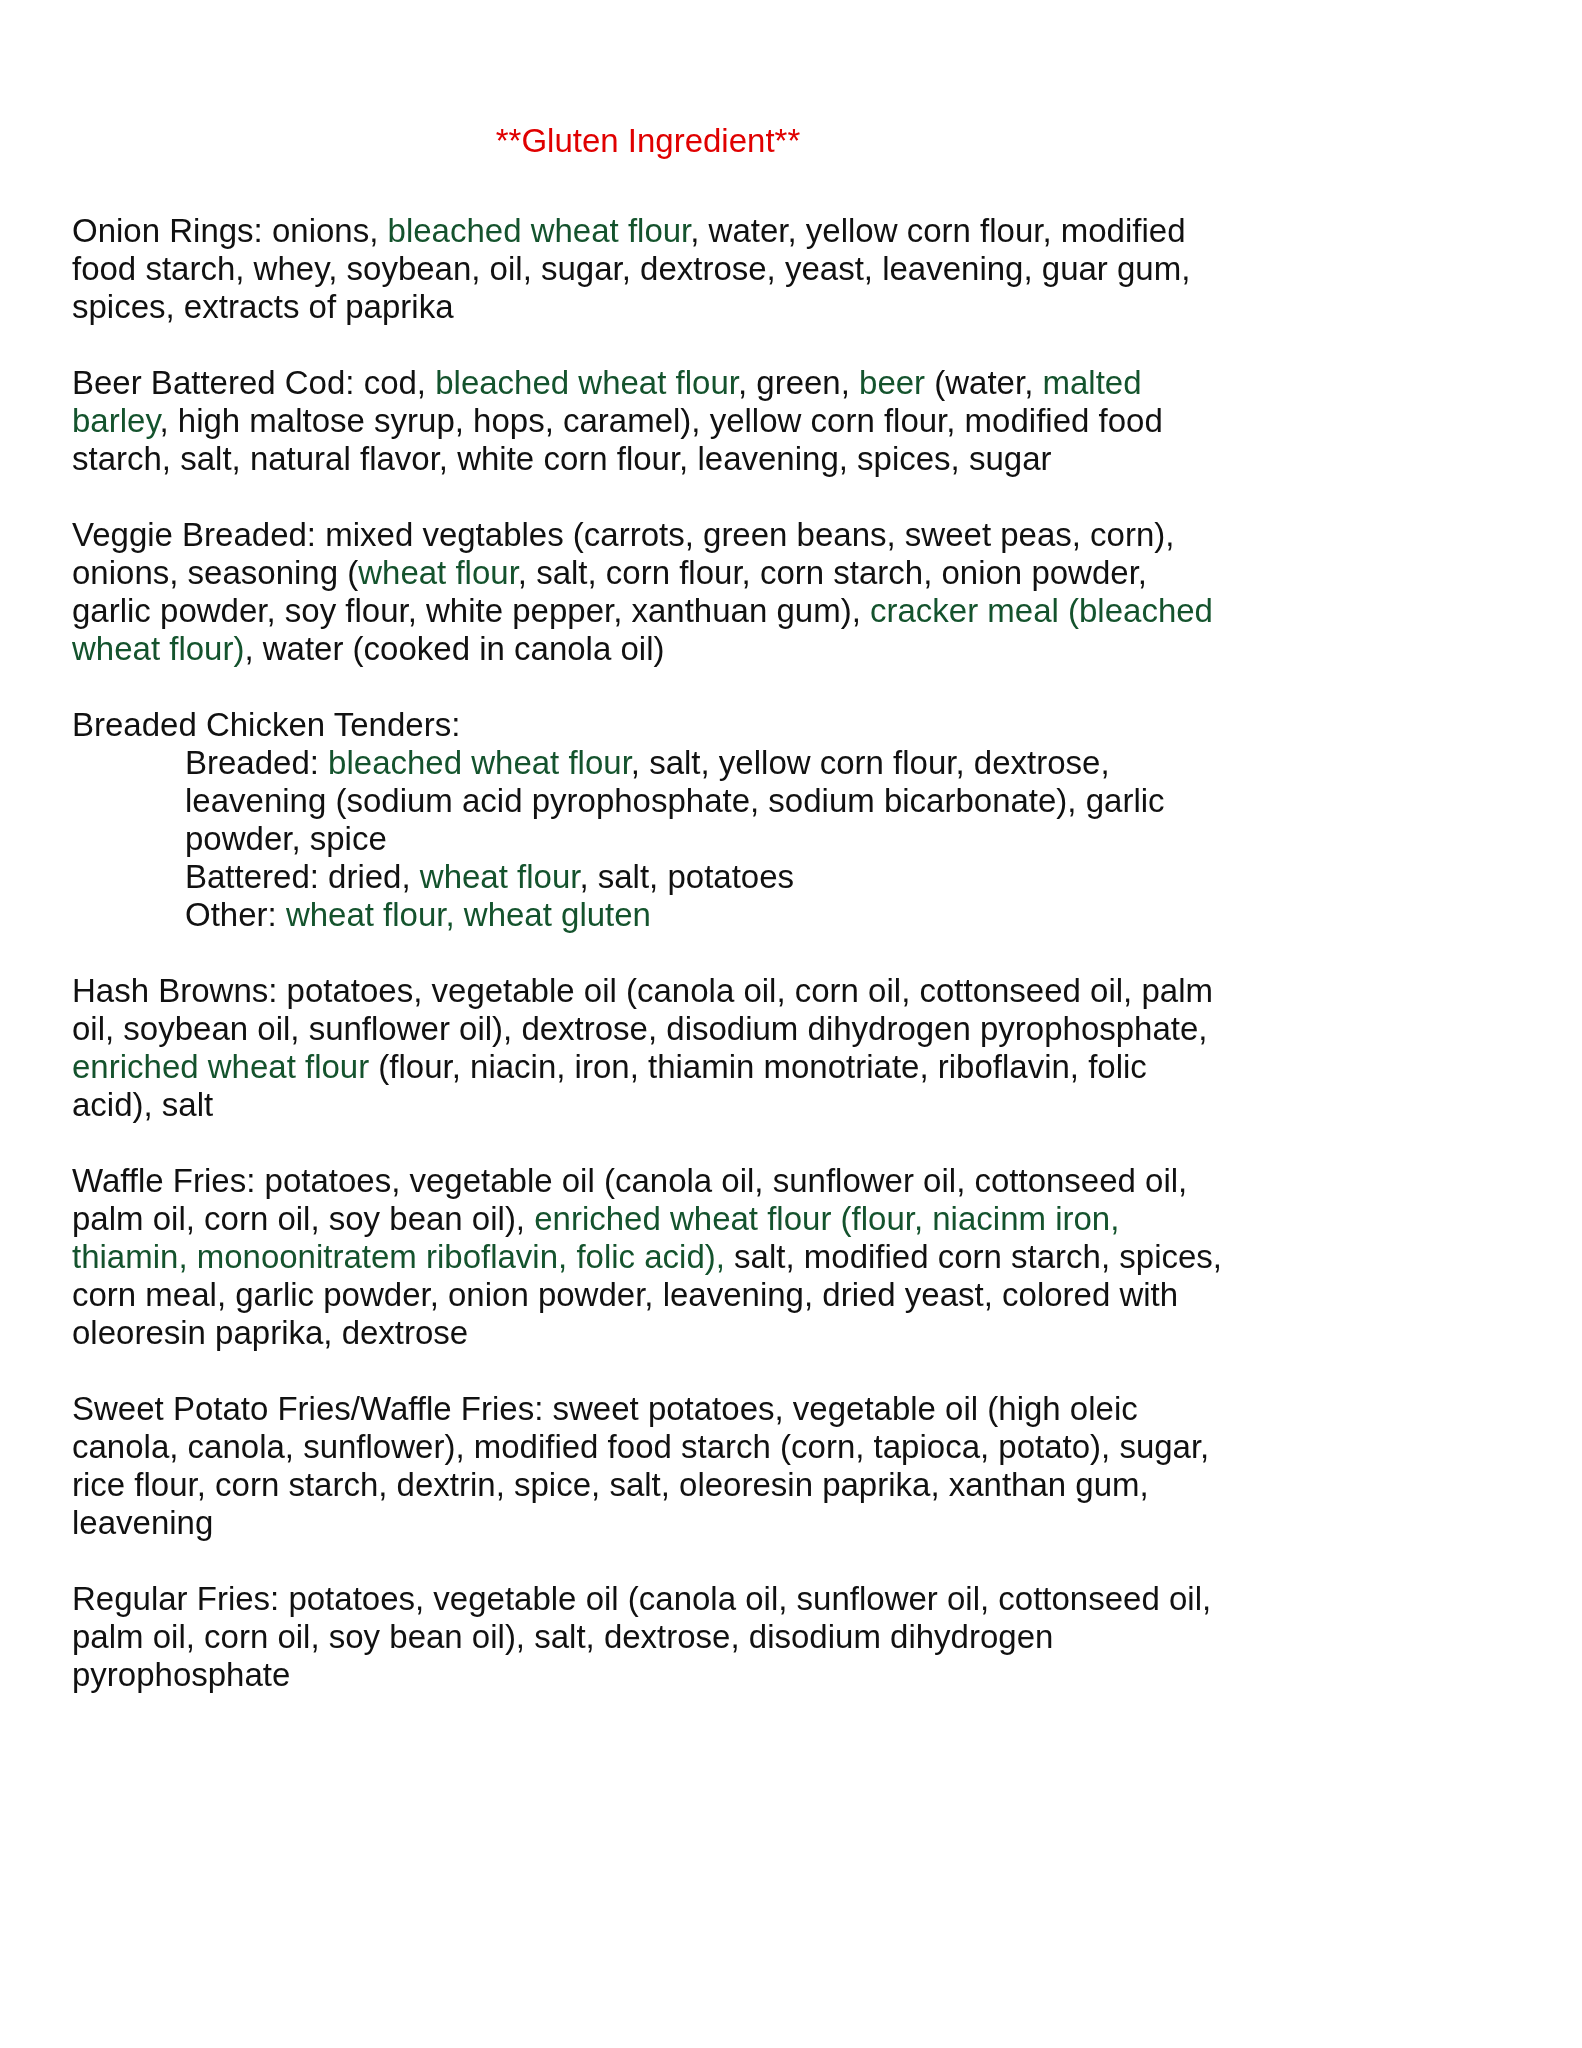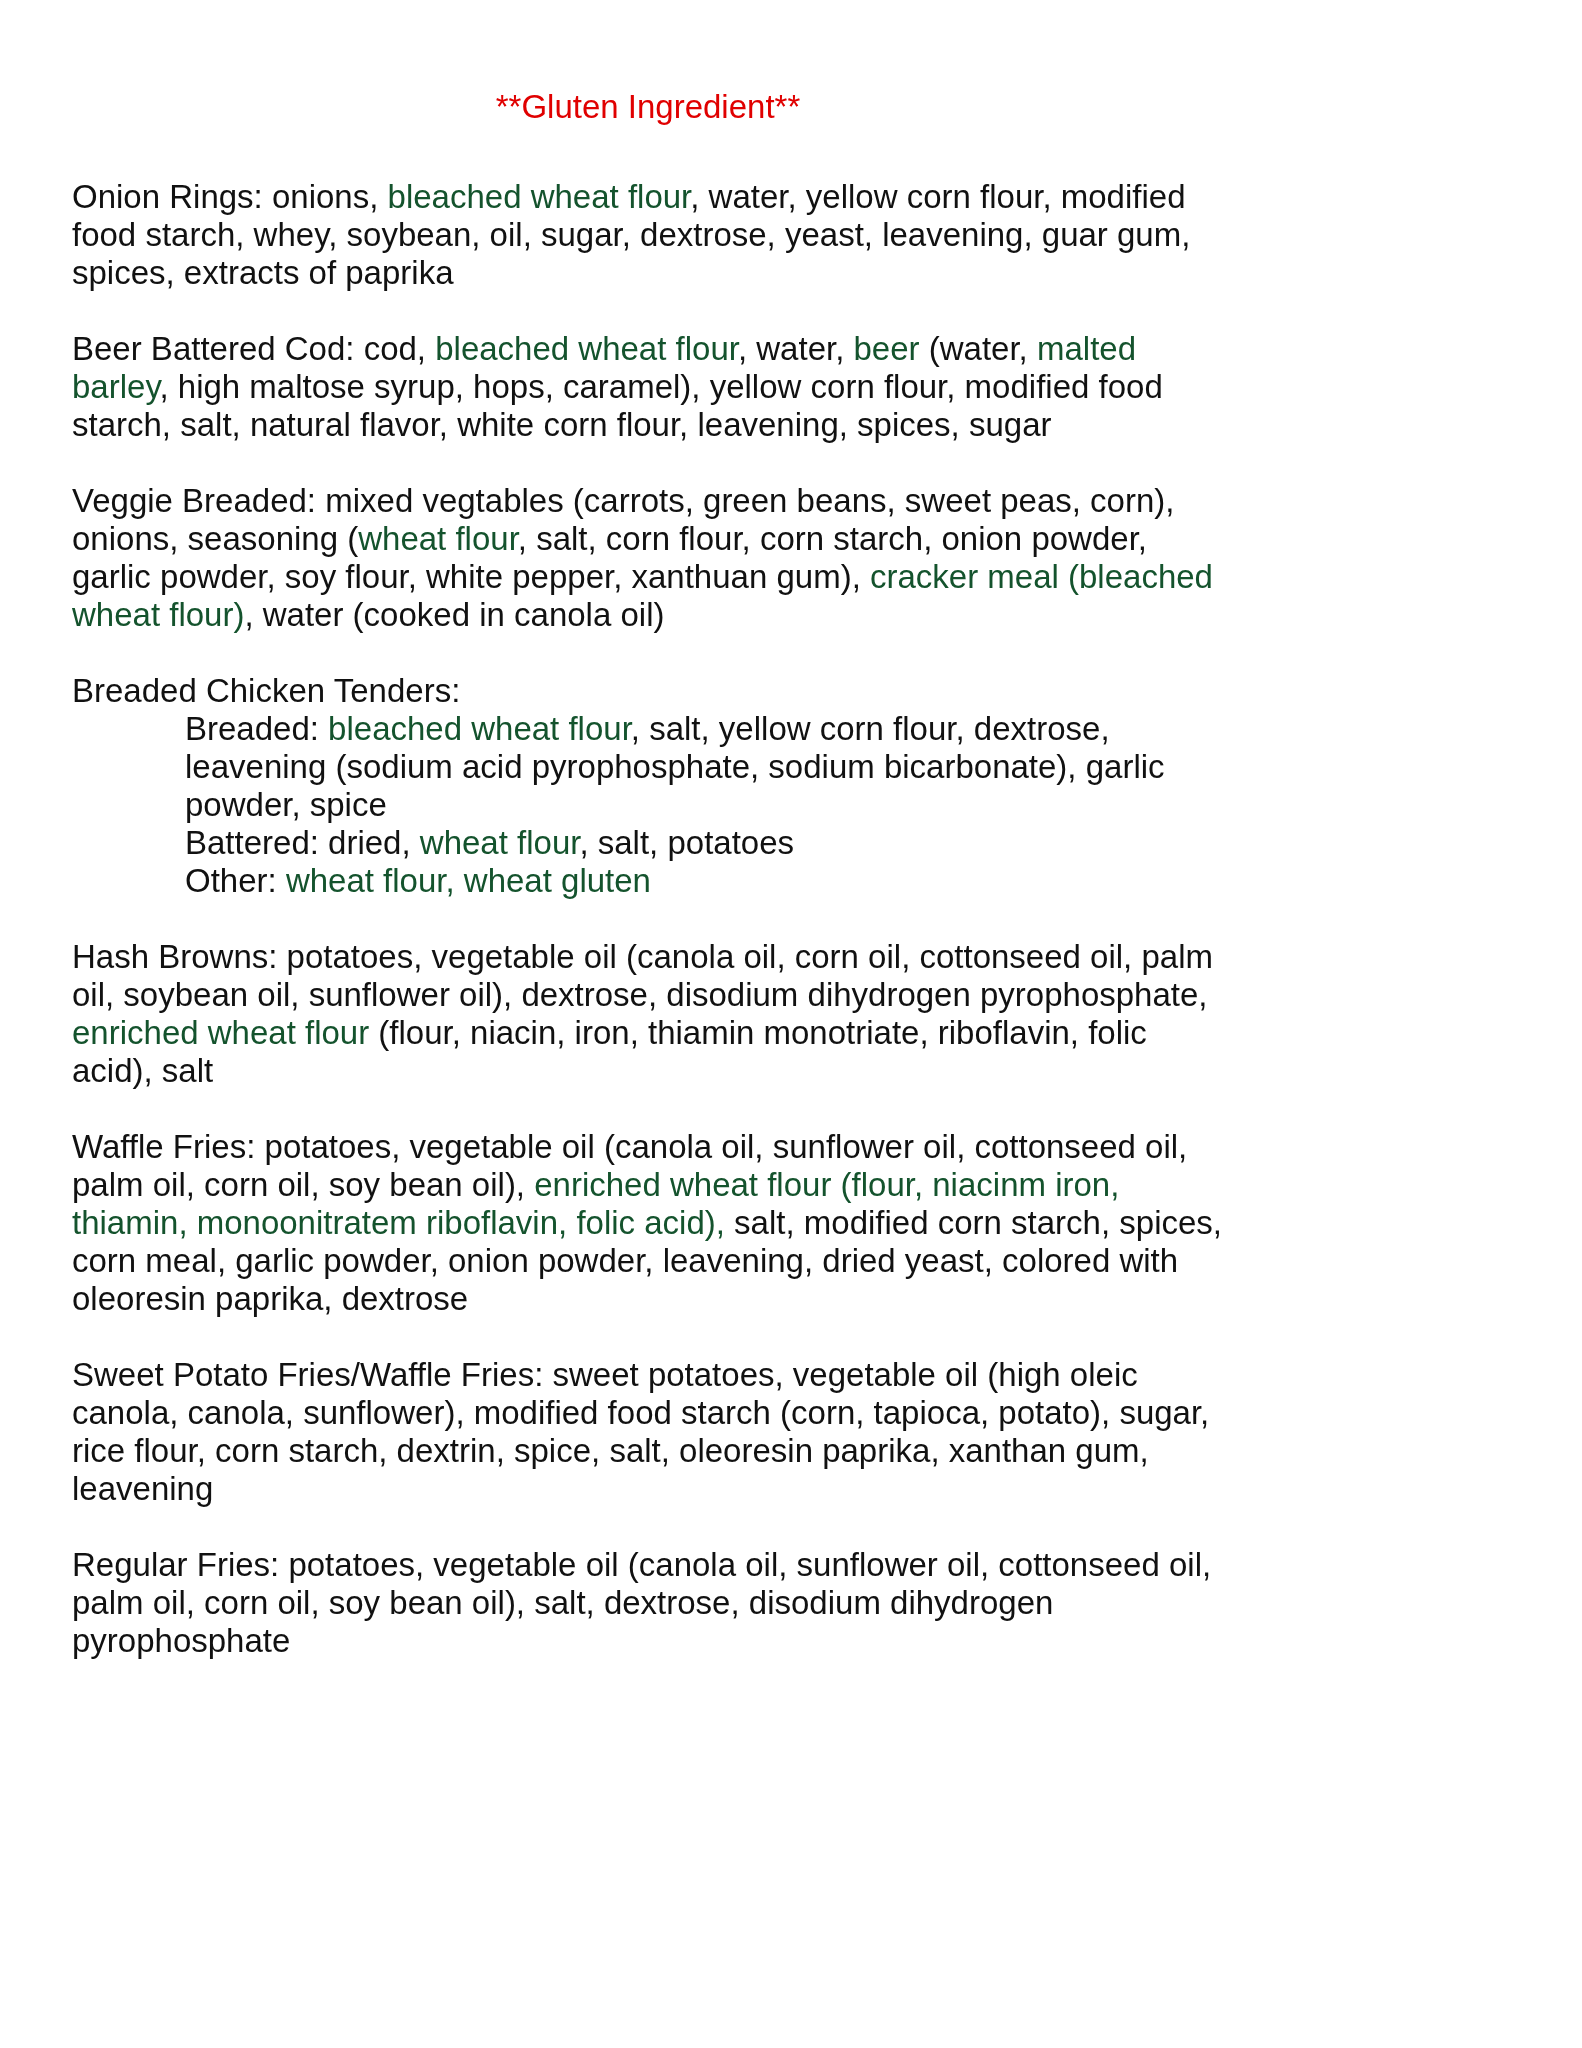--- a/index.html
+++ b/index.html
@@ -10,20 +10,21 @@
     font-family: "Liberation Sans", sans-serif;
     color: #111111;
     overflow: hidden;
   }
   .doc {
     box-sizing: border-box;
     width: 1296px;
     padding: 88px 72px 0 72px;
     font-size: 33px;
     line-height: 38px;
+    margin-top: 34px;
   }
   .title {
     text-align: center;
     font-weight: 400;
     font-size: 33px;
     margin: 0 0 52px 0;
     color: #e00000;
   }
   .para { margin: 0 0 38px 0; }
   .para-tight { margin: 0; }
@@ -34,21 +35,21 @@
 </style>
 </head>
 <body>
 
 <div class="doc">
 
   <h1 class="title">**Gluten Ingredient**</h1>
 
   <p class="para"><span class="b">Onion Rings</span><span>: onions, </span><span class="r">bleached wheat flour</span><span>, water, yellow corn flour, modified food starch, whey, soybean, oil, sugar, dextrose, yeast, leavening, guar gum, spices, extracts of paprika</span></p>
 
-  <p class="para"><span class="b">Beer Battered Cod:</span><span> cod, </span><span class="r">bleached wheat flour</span><span>, water, </span><span class="r">beer</span><span> (water, </span><span class="r">malted barley</span><span>, high maltose syrup, hops, caramel), yellow corn flour, modified food starch, salt, natural flavor, white corn flour, leavening, spices, sugar</span></p>
+  <p class="para"><span class="b">Beer Battered Cod:</span><span> cod, </span><span class="r">bleached wheat flour</span><span>, green, </span><span class="r">beer</span><span> (water, </span><span class="r">malted barley</span><span>, high maltose syrup, hops, caramel), yellow corn flour, modified food starch, salt, natural flavor, white corn flour, leavening, spices, sugar</span></p>
 
   <p class="para"><span class="b">Veggie Breaded:</span><span> mixed vegtables (carrots, green beans, sweet peas, corn), onions, seasoning (</span><span class="r">wheat flour</span><span>, salt, corn flour, corn starch, onion powder, garlic powder, soy flour, white pepper, xanthuan gum), </span><span class="r">cracker meal (bleached wheat flour)</span><span>, water (cooked in canola oil)</span></p>
 
   <div class="sub-block">
     <p class="para-tight b">Breaded Chicken Tenders:</p>
     <p class="sub"><span class="b">Breaded:</span><span> </span><span class="r">bleached wheat flour</span><span>, salt, yellow corn flour, dextrose, leavening (sodium acid pyrophosphate, sodium bicarbonate), garlic powder, spice</span></p>
     <p class="sub"><span class="b">Battered:</span><span> dried, </span><span class="r">wheat flour</span><span>, salt, potatoes</span></p>
     <p class="sub"><span class="b">Other:</span><span> </span><span class="r">wheat flour, wheat gluten</span></p>
   </div>
 

